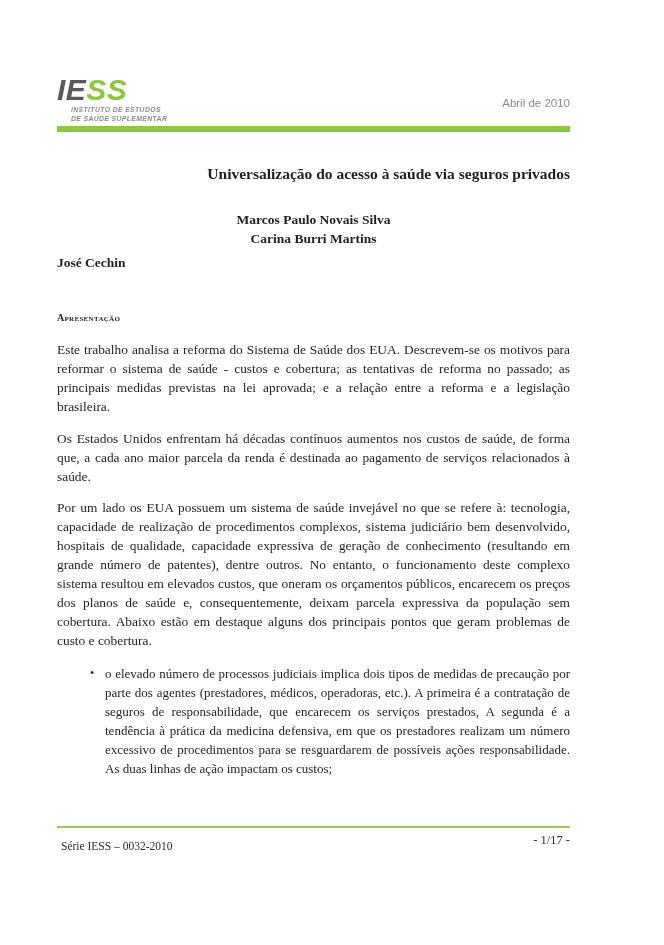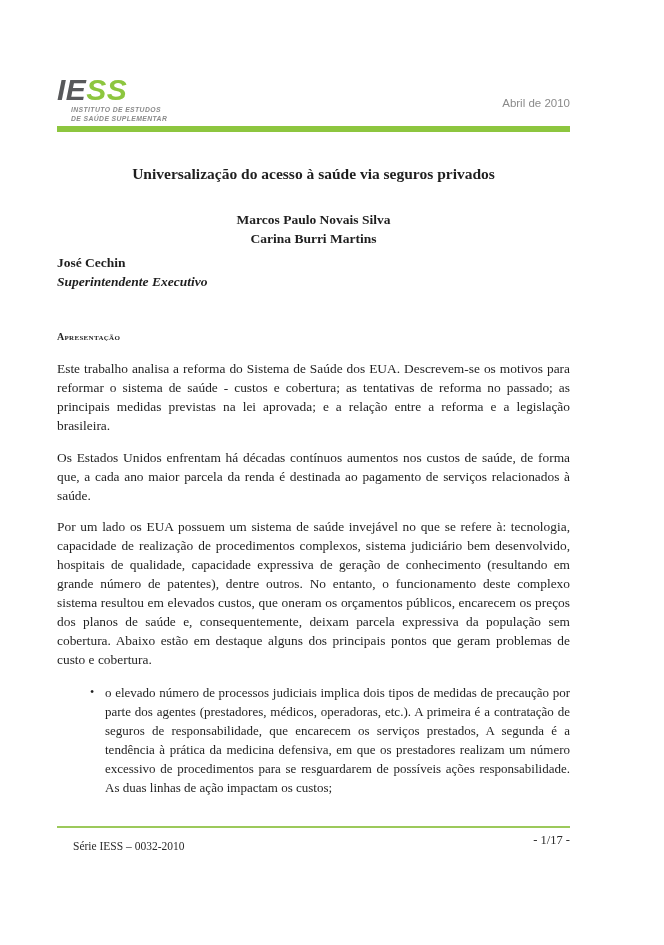--- a/index.html
+++ b/index.html
@@ -27,21 +27,21 @@
   .date {
     position:absolute; right:0; bottom:14px;
     font-family:"Liberation Sans", sans-serif;
     font-size:11.5px; color:#8a8a8a;
   }
   .green-bar { height:6px; background:#8DC63F; margin-top:3px; }
 
   
   .doc-title {
     margin-top:32px;
-    text-align:center; font-weight:bold; font-size:15.5px; line-height:19px;
+    text-align:right; font-weight:bold; font-size:15.5px; line-height:19px;
   }
   .authors { margin-top:27px; text-align:center; font-weight:bold; font-size:13.5px; line-height:19px; }
   .signatory { margin-top:5px; font-size:13.5px; line-height:19px; }
   .signatory .name { font-weight:bold; }
   .signatory .role { font-weight:bold; font-style:italic; }
 
   .sec-heading {
     margin-top:37px;
     font-weight:bold; font-size:10px; line-height:18px;
     font-variant:small-caps; letter-spacing:0.3px;
@@ -67,21 +67,21 @@
     position:absolute; left:0; top:0;
     font-size:12px;
   }
 
   
   .footer {
     position:absolute; left:57px; right:54px; top:826px;
     border-top:2px solid #9CC95B;
   }
   .footer-left {
-    position:absolute; left:16px; top:12px;
+    position:absolute; left:4px; top:12px;
     font-size:11.5px; color:#2a2a2a;
   }
   .footer-right {
     position:absolute; right:0; top:5px;
     font-size:12.5px; color:#2a2a2a;
   }
 </style>
 </head>
 <body>
 
@@ -105,21 +105,20 @@
 
     <div class="doc-title">Universalização do acesso à saúde via seguros privados</div>
 
     <div class="authors">
       <div>Marcos Paulo Novais Silva</div>
       <div>Carina Burri Martins</div>
     </div>
 
     <div class="signatory">
       <div class="name">José Cechin</div>
-      <div class="role">Superintendente Executivo</div>
     </div>
 
     <div class="sec-heading">Apresentação</div>
 
     <p class="para">Este trabalho analisa a reforma do Sistema de Saúde dos EUA. Descrevem-se os motivos para reformar o sistema de saúde - custos e cobertura; as tentativas de reforma no passado; as principais medidas previstas na lei aprovada; e a relação entre a reforma e a legislação brasileira.</p>
 
 
     <p class="para">Os Estados Unidos enfrentam há décadas contínuos aumentos nos custos de saúde, de forma que, a cada ano maior parcela da renda é destinada ao pagamento de serviços relacionados à saúde.</p>
     <p class="para p3">Por um lado os EUA possuem um sistema de saúde invejável no que se refere à: tecnologia, capacidade de realização de procedimentos complexos, sistema judiciário bem desenvolvido, hospitais de qualidade, capacidade expressiva de geração de conhecimento (resultando em grande número de patentes), dentre outros. No entanto, o funcionamento deste complexo sistema resultou em elevados custos, que oneram os orçamentos públicos, encarecem os preços dos planos de saúde e, consequentemente, deixam parcela expressiva da população sem cobertura. Abaixo estão em destaque alguns dos principais pontos que geram problemas de custo e cobertura.</p>
 

